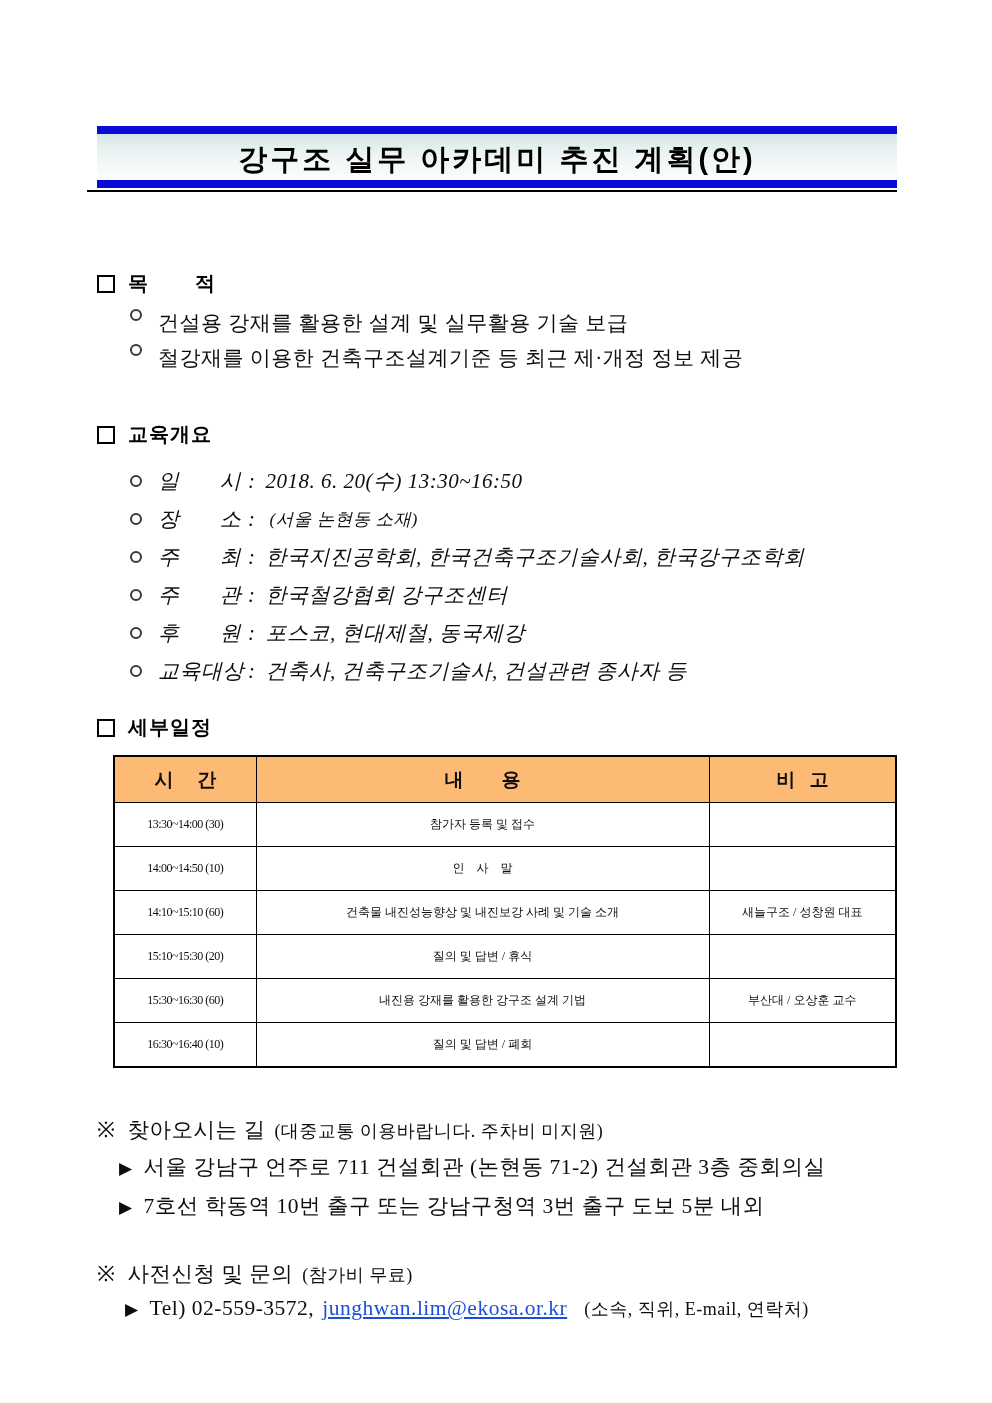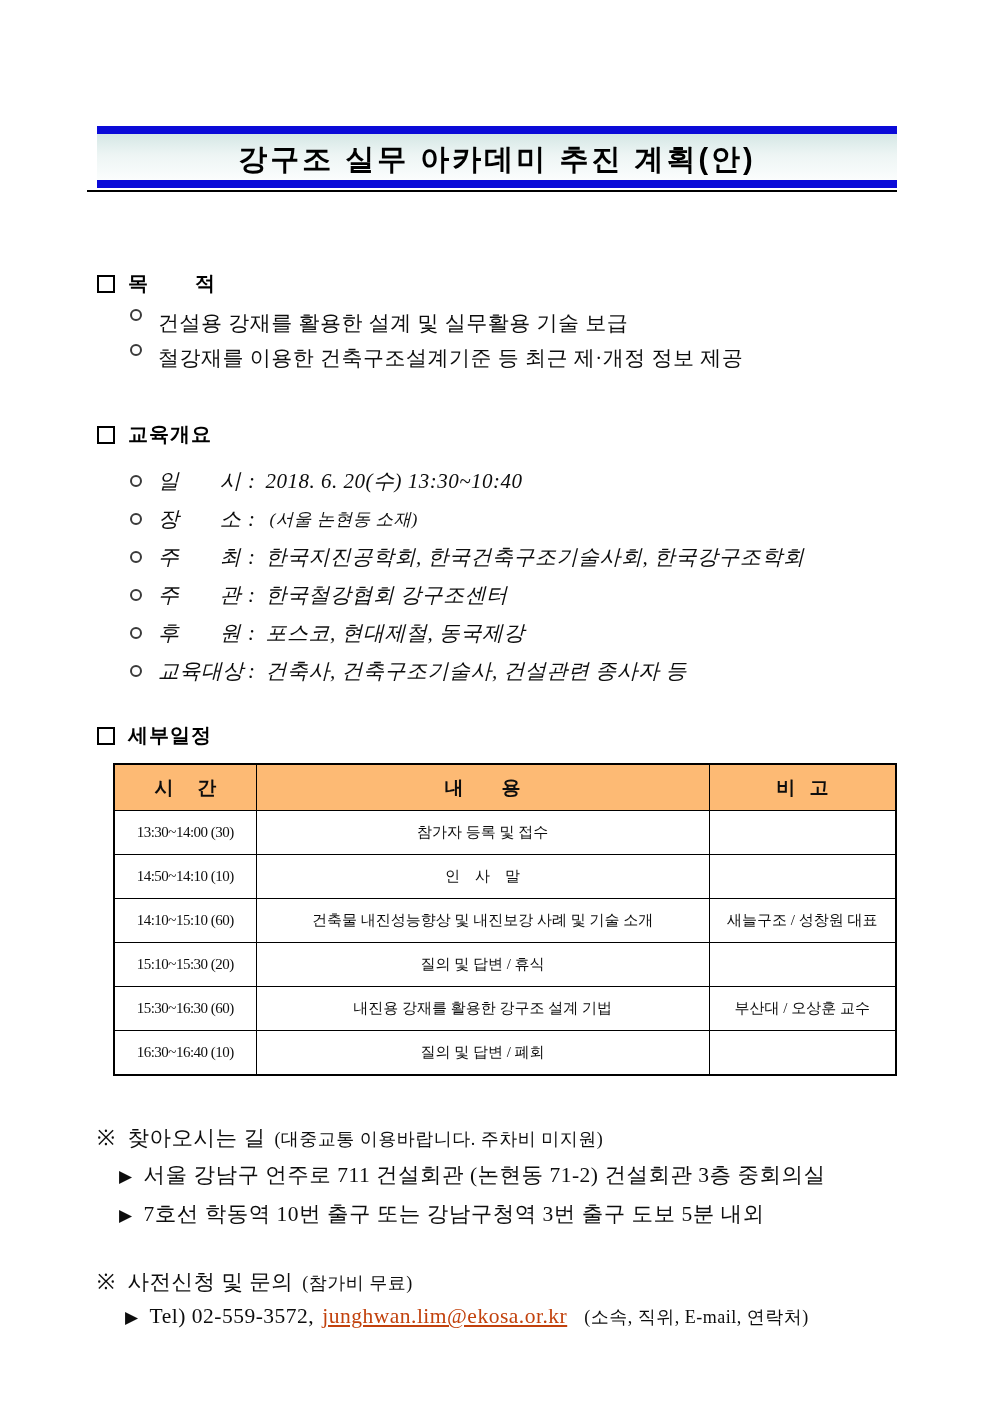--- a/index.html
+++ b/index.html
@@ -40,40 +40,40 @@
   
   .kv-line { display:flex; align-items:center; height:38px; padding-left:33px; font-size:21px; letter-spacing:0.5px;font-style:italic; }
   .kv-label { display:inline-block; width:90px; flex:none; }
   .kv-colon { margin:0 10px 0 0; }
   .kv-note { font-size:17.5px; margin-left:4px; color:#111; }
 
   
   table.sched { border-collapse:collapse; margin:14px 0 0 16px; width:784px; table-layout:fixed; border:2px solid #000; }
   table.sched th, table.sched td { border:1px solid #000; text-align:center; vertical-align:middle; padding:0 4px; }
   table.sched th { background:#fdba74; height:45px; font-size:19px; font-weight:700; }
-  table.sched td { height:43px; font-size:15px; }
+  table.sched td { height:43px; font-size:12px; }
   .col-time  { width:142px; }
   .col-note  { width:187px; }
   td.cell-time { font-size:16.5px; letter-spacing:-0.5px; }
   td.cell-note { font-size:16.5px; }
 
   
   .note-head { display:flex; align-items:baseline; font-size:21.5px; letter-spacing:0.5px; }
   .ref-mark { margin-right:12px; }
   .note-small { font-size:18px; margin-left:9px; }
   .arrow-line { display:flex; align-items:baseline; padding-left:22px; height:39px; font-size:21.5px; letter-spacing:0.5px; }
   .tri-icon { font-size:17px; margin-right:11px; flex:none; }
-  .email-link { color:#c2410c; text-decoration:underline; margin:0 8px; cursor:pointer; }
+  .email-link { color:#1d4ed8; text-decoration:underline; margin:0 8px; cursor:pointer; }
 
   
   .m-purpose   { margin-top:78px; }
   .m-bullets   { margin-top:12px; }
   .m-overview  { margin-top:42px; }
   .m-kvs       { margin-top:14px; }
-  .m-schedule  { margin-top:32px; }
+  .m-schedule  { margin-top:24px; }
   .m-directions{ margin-top:46px; }
   .m-dirlines  { margin-top:8px; }
   .m-reg       { margin-top:28px; }
   .m-regline   { margin-top:8px; }
 </style>
 </head>
 <body>
 
 <div class="page">
 
@@ -103,21 +103,21 @@
 
   <div class="sec-head m-overview">
     <span class="sq-icon"></span>
     <span class="sec-title pre">교육개요</span>
   </div>
   <div class="m-kvs">
     <div class="kv-line">
       <span class="circ-icon"></span>
       <span class="kv-label pre">일       시</span>
       <span class="kv-colon">:</span>
-      <span class="pre">2018. 6. 20(수) 13:30~10:40</span>
+      <span class="pre">2018. 6. 20(수) 13:30~16:50</span>
     </div>
     <div class="kv-line">
       <span class="circ-icon"></span>
       <span class="kv-label pre">장       소</span>
       <span class="kv-colon">:</span>
       <span class="kv-note pre">(서울 논현동 소재)</span>
     </div>
     <div class="kv-line">
       <span class="circ-icon"></span>
       <span class="kv-label pre">주       최</span>
@@ -161,21 +161,21 @@
         <th class="pre">비   고</th>
       </tr>
     </thead>
     <tbody>
       <tr>
         <td class="cell-time pre">13:30~14:00 (30)</td>
         <td class="pre">참가자 등록 및 접수</td>
         <td class="cell-note pre"></td>
       </tr>
       <tr>
-        <td class="cell-time pre">14:50~14:10 (10)</td>
+        <td class="cell-time pre">14:00~14:50 (10)</td>
         <td class="pre">인    사    말</td>
         <td class="cell-note pre"></td>
       </tr>
       <tr>
         <td class="cell-time pre">14:10~15:10 (60)</td>
         <td class="pre">건축물 내진성능향상 및 내진보강 사례 및 기술 소개</td>
         <td class="cell-note pre">새늘구조 / 성창원 대표</td>
       </tr>
       <tr>
         <td class="cell-time pre">15:10~15:30 (20)</td>

